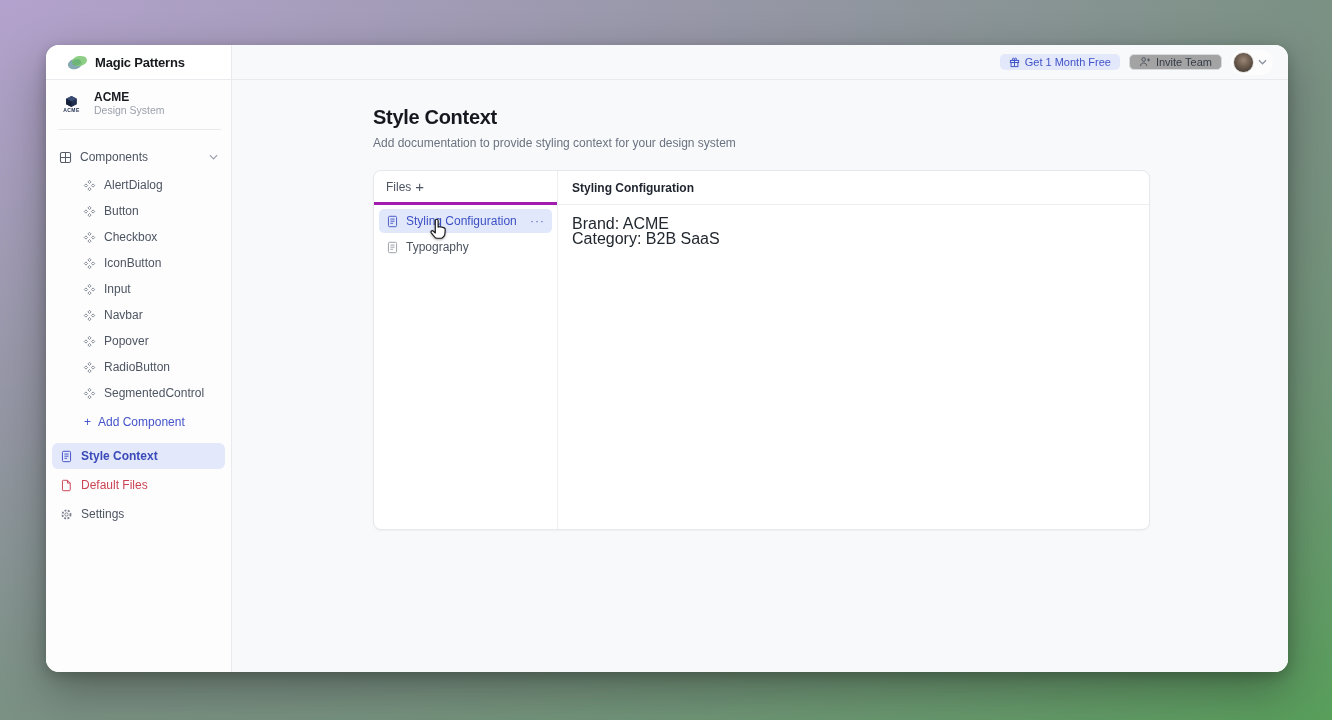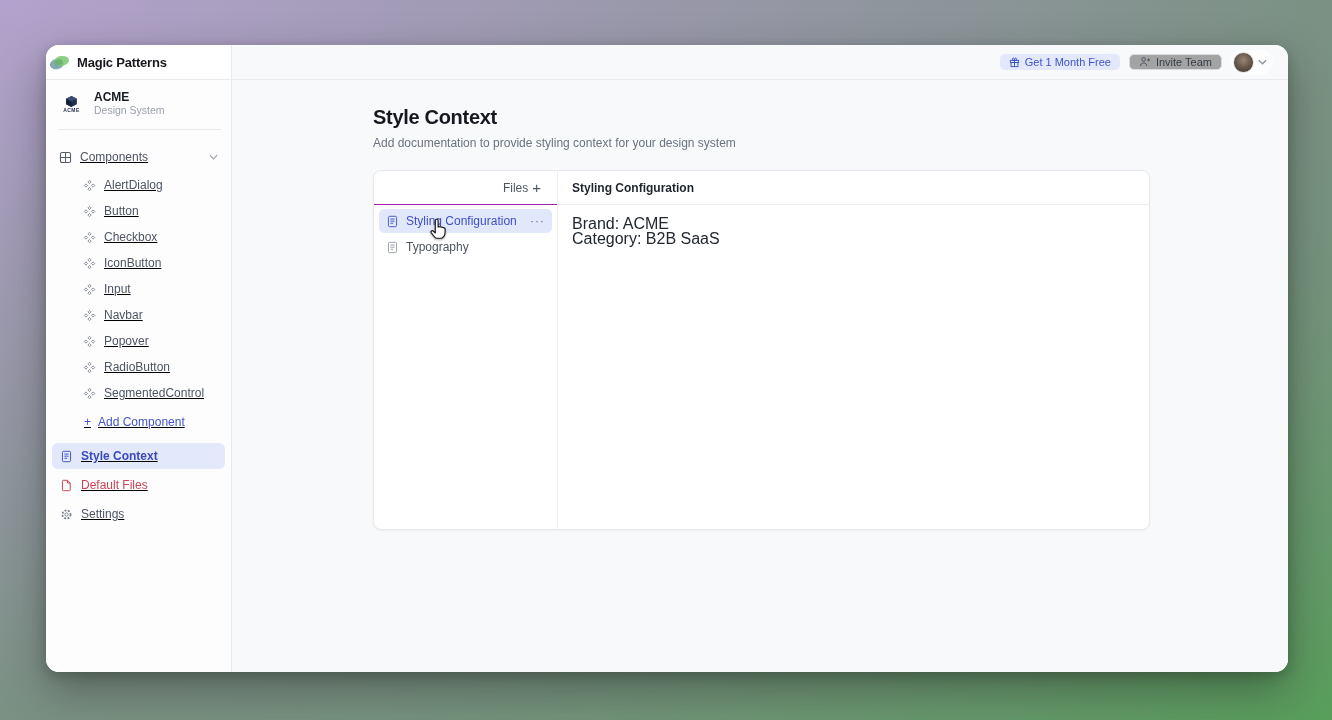--- a/index.html
+++ b/index.html
@@ -12,21 +12,21 @@
   .window {
     position:absolute; left:46px; top:45px; width:1242px; height:627px;
     background:#ffffff; border-radius:13px; overflow:hidden;
     box-shadow:0 18px 45px rgba(20,25,20,.38), 0 4px 12px rgba(20,25,20,.22);
     display:flex; flex-direction:column;
   }
   
   .topbar { height:35px; display:flex; border-bottom:1px solid #e8eaed; flex:0 0 auto; }
   .topbar-logo {
     width:186px; flex:0 0 auto; background:#fff; border-right:1px solid #e8eaed;
-    display:flex; align-items:center; gap:7px; padding-left:3px; cursor:pointer;
+    display:flex; align-items:center; gap:7px; padding-left:21px; cursor:pointer;
   }
   .brand-text { font-size:13px; font-weight:700; color:#17191d; letter-spacing:-.2px; }
   .topbar-main {
     flex:1; background:#f8f9fa; display:flex; align-items:center; justify-content:flex-end;
     gap:9px; padding-right:15px;
   }
   .btn { height:16px; display:inline-flex; align-items:center; gap:5px; border-radius:5px;
     font-size:11px; padding:0 9px; cursor:pointer; white-space:nowrap; }
   .btn-promo { background:#e3e8fb; color:#4053c8; }
   .btn-invite { background:#a3a3a3; color:#353c49; border:1px solid #d8dbe0; }
@@ -37,21 +37,21 @@
     border:1px solid #e2e2e2; }
   
   .body-row { flex:1; display:flex; min-height:0; }
   .sidebar { width:186px; flex:0 0 auto; background:#fdfdfe; border-right:1px solid #e8eaed; }
   .workspace { display:flex; align-items:flex-start; gap:9px; padding:10px 12px 9px 12px; cursor:pointer; }
   .ws-logo { width:27px; height:27px; display:flex; flex-direction:column; align-items:center; justify-content:center; }
   .ws-logo .acme-mini { font-size:5px; font-weight:700; color:#22304f; letter-spacing:.4px; margin-top:-1px; }
   .ws-name { font-size:12px; font-weight:700; color:#181b20; line-height:14px; }
   .ws-sub  { font-size:10.5px; color:#9ba1ab; line-height:12px; }
   .ws-divider { border-bottom:1px solid #e8eaed; margin:3px 10px 0 12px; }
-  .nav { padding-top:15px;text-decoration:underline; }
+  .nav { padding-top:15px; }
   .nav-row { height:24px; display:flex; align-items:center; gap:8px; padding:0 13px; cursor:pointer; }
   .nav-row .label { font-size:12px; color:#4d5562; flex:1; }
   .comp-list { margin-top:3px; }
   .comp-item { height:26px; display:flex; align-items:center; gap:8px; padding-left:37px;
     font-size:12px; color:#4d5562; cursor:pointer; }
   .comp-item .cicon { color:#7c828d; display:flex; }
   .add-comp { height:26px; margin-top:3px; display:flex; align-items:center; gap:7px; padding-left:38px;
     font-size:12px; color:#4353c9; cursor:pointer; }
   .side-links { margin-top:8px; display:flex; flex-direction:column; gap:3px; }
   .side-link { height:26px; margin:0 6px; border-radius:6px; display:flex; align-items:center; gap:8px;
@@ -64,22 +64,22 @@
   .side-link.plain .sicon { color:#7c828d; }
   .sicon { display:flex; }
   
   .main { flex:1; background:#f8f9fa; padding:26px 0 0 141px; min-width:0; }
   .page-title { font-size:20px; font-weight:700; color:#15181e; letter-spacing:-.3px; }
   .page-subtitle { margin-top:7px; font-size:12px; color:#6b7280; }
   .panel { margin-top:20px; width:777px; height:360px; background:#ffffff;
     border:1px solid #e6e8eb; border-radius:8px; display:flex; overflow:hidden;
     box-shadow:0 1px 2px rgba(16,24,40,.04); }
   .files-col { width:184px; flex:0 0 auto; border-right:1px solid #eceef1; display:flex; flex-direction:column; }
-  .files-header { height:34px; flex:0 0 auto; border-bottom:1px solid #a21caf; display:flex;
-    align-items:center; justify-content:flex-end; padding:0 12px; }
+  .files-header { height:34px; flex:0 0 auto; border-bottom:3px solid #a21caf; display:flex;
+    align-items:center; justify-content:flex-start; padding:0 12px; }
   .files-header .fh-label { font-size:12px; color:#4d5562; }
   .plus-btn { font-size:15px; color:#4d5562; cursor:pointer; line-height:1; padding:2px 4px; border-radius:4px; }
   .files-list { padding:4px 5px; display:flex; flex-direction:column; gap:2px; }
   .file-row { height:24px; border-radius:5px; display:flex; align-items:center; gap:7px;
     padding:0 7px; font-size:12px; color:#4d5562; cursor:pointer; }
   .file-row .ficon { display:flex; color:#9aa0aa; }
   .file-row.selected { background:#e2e8fb; color:#3c50c4; }
   .file-row.selected .ficon { color:#4a5cc9; }
   .file-row .row-menu { margin-left:auto; color:#5b6bc0; font-size:12px; letter-spacing:1px; cursor:pointer; }
   .detail-col { flex:1; display:flex; flex-direction:column; min-width:0; }

